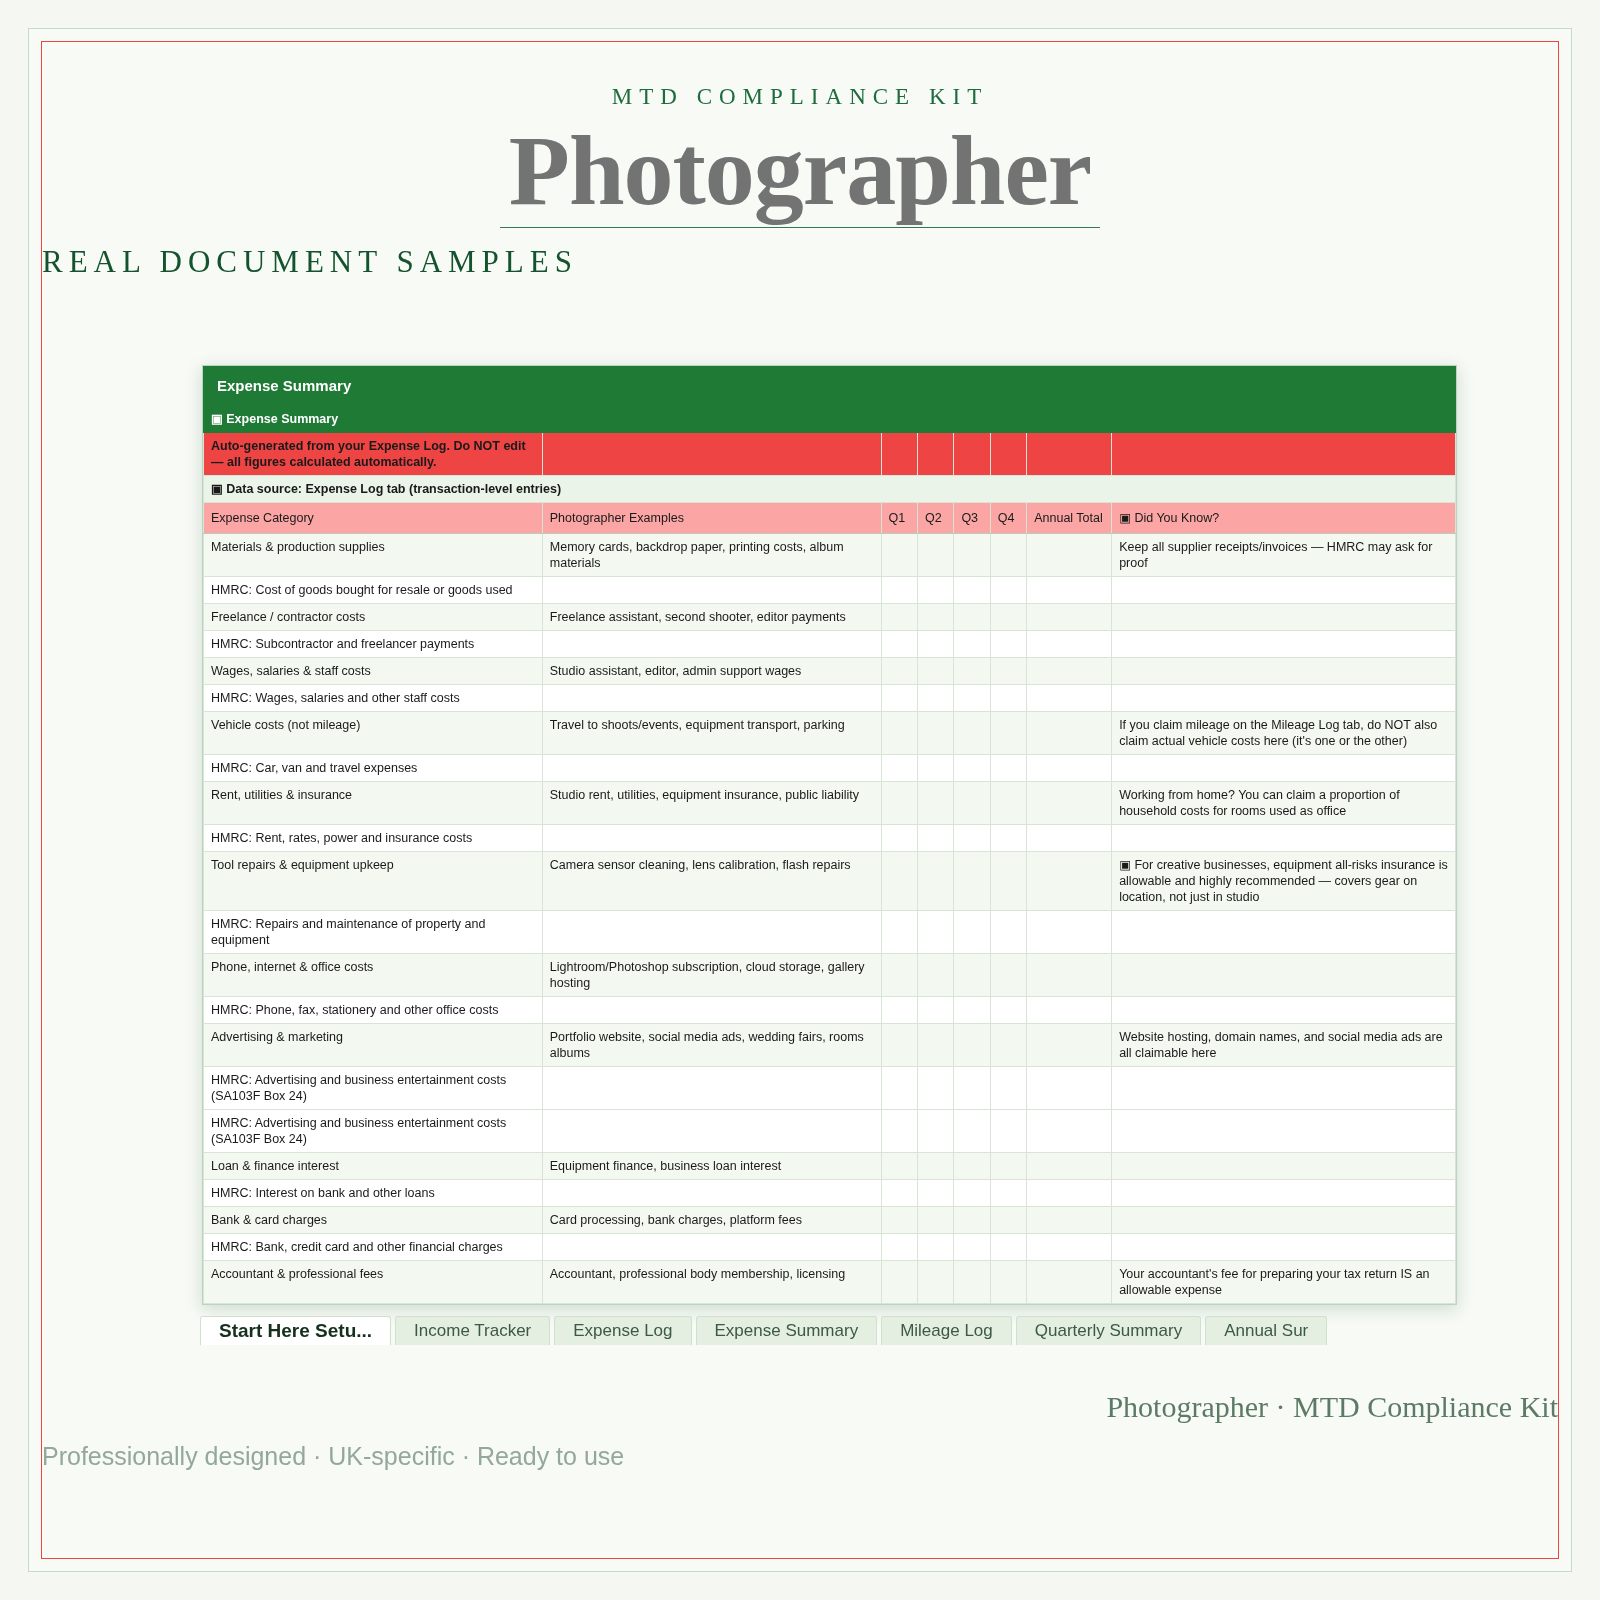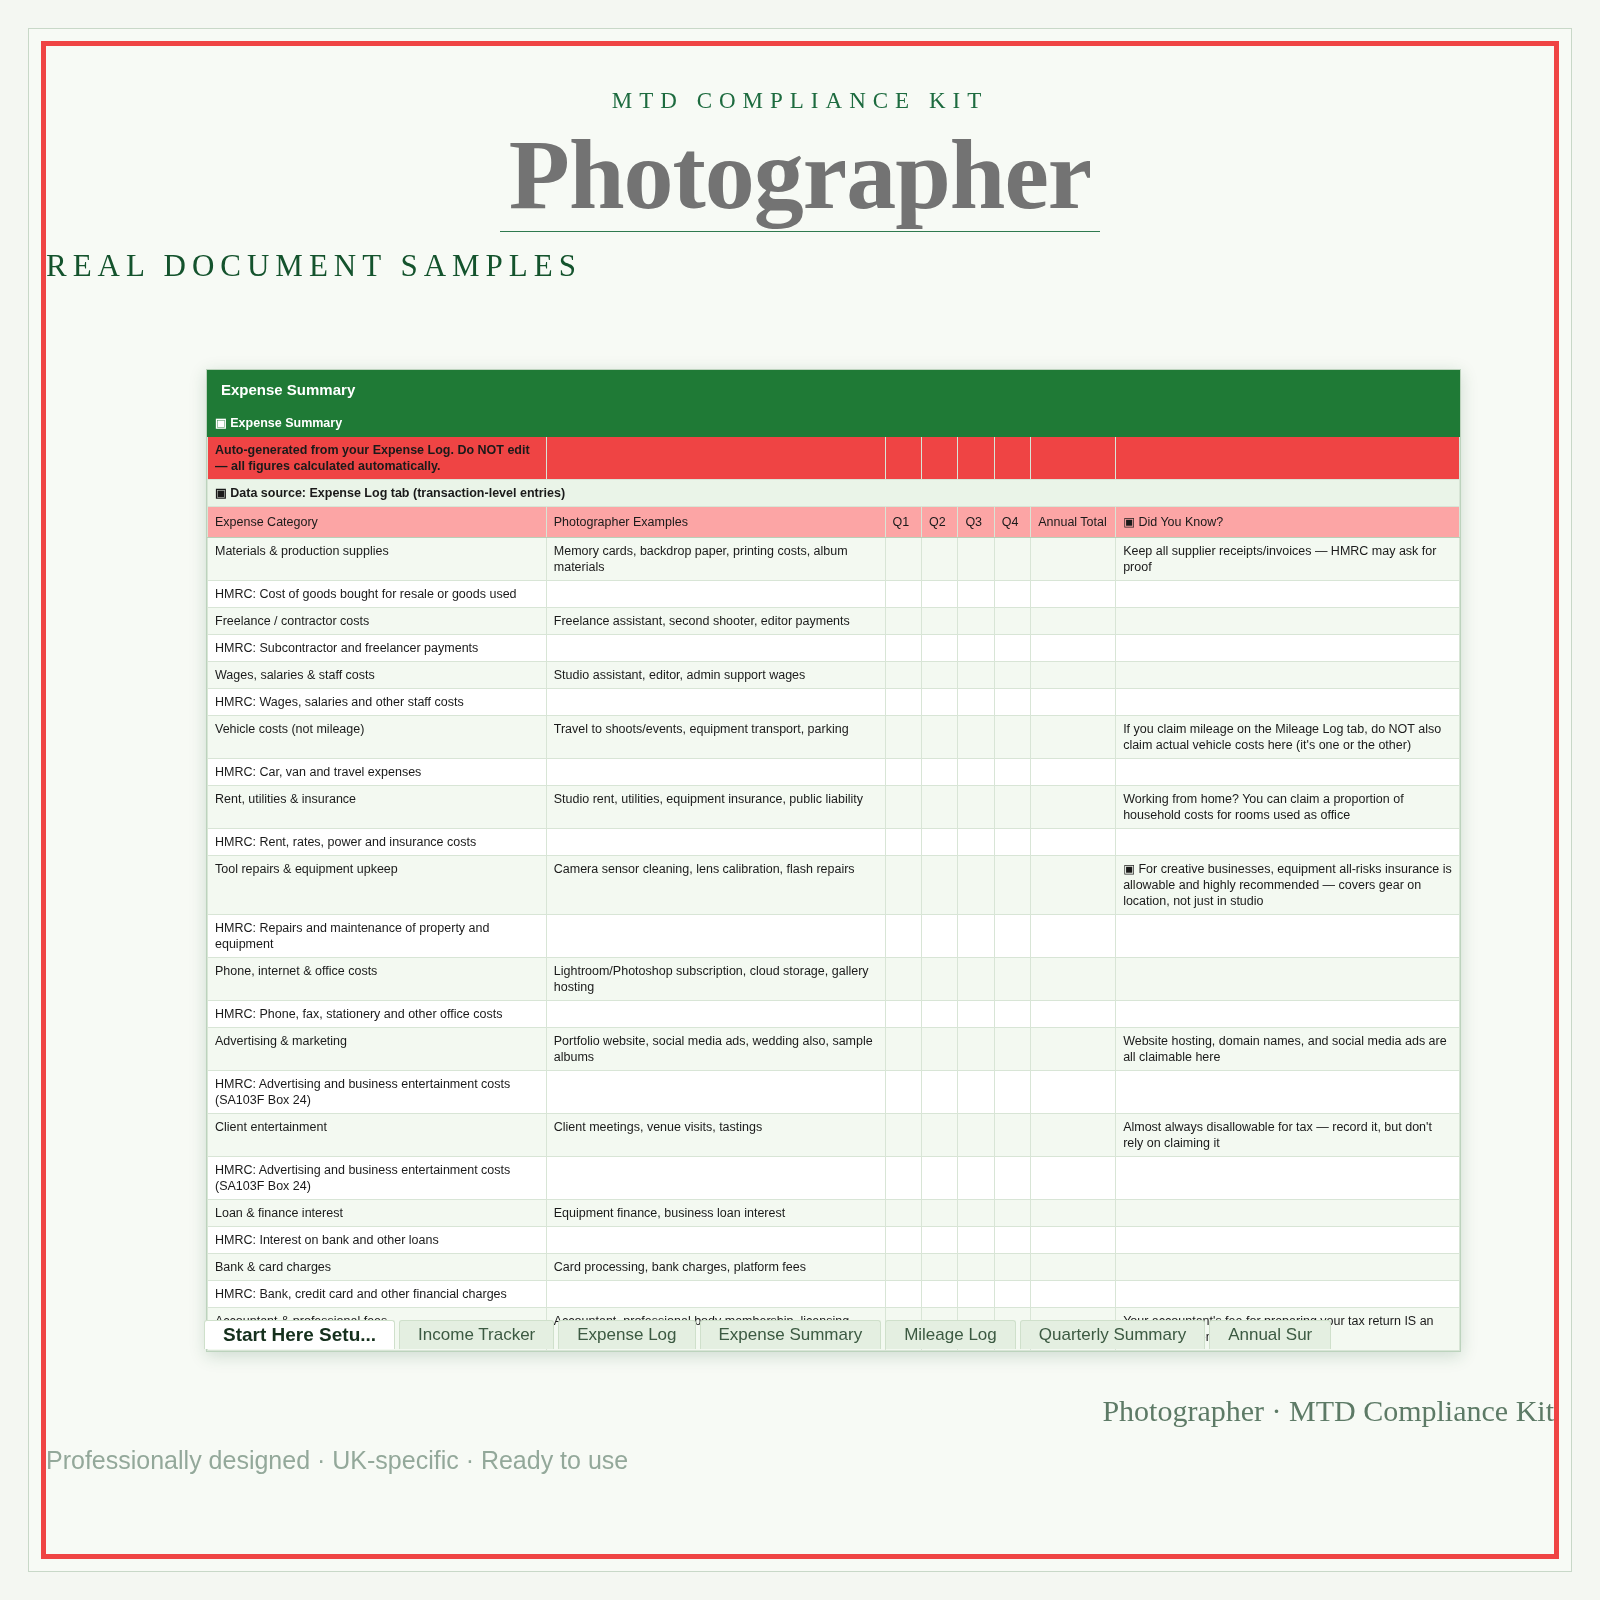--- a/index.html
+++ b/index.html
@@ -15,21 +15,21 @@
     padding: 28px;
   }
   .outer-frame {
     width: 100%; height: 100%;
     border: 1px solid #c8d8c8;
     background: #f7faf5;
     padding: 12px;
   }
   .inner-frame {
     width: 100%; height: 100%;
-    border: 5px solid #ef4444;
+    border: 1px solid #ef4444;
     background: #f7faf5;
     overflow: hidden;
     position: relative;
   }
 
   
   .kicker {
     text-align: center;
     margin-top: 42px;
     color: #1d6b3f;
@@ -371,47 +371,37 @@
                 <td></td>
                 <td></td>
                 <td></td>
                 <td></td>
                 <td></td>
                 <td></td>
                 <td></td>
               </tr>
               <tr class="alt">
                 <td>Advertising &amp; marketing</td>
-                <td>Portfolio website, social media ads, wedding also, sample albums</td>
+                <td>Portfolio website, social media ads, wedding fairs, rooms albums</td>
                 <td></td>
                 <td></td>
                 <td></td>
                 <td></td>
                 <td></td>
                 <td>Website hosting, domain names, and social media ads are all claimable here</td>
               </tr>
               <tr>
                 <td>HMRC: Advertising and business entertainment costs (SA103F Box 24)</td>
                 <td></td>
                 <td></td>
                 <td></td>
                 <td></td>
                 <td></td>
                 <td></td>
                 <td></td>
-              </tr>
-              <tr class="alt">
-                <td>Client entertainment</td>
-                <td>Client meetings, venue visits, tastings</td>
-                <td></td>
-                <td></td>
-                <td></td>
-                <td></td>
-                <td></td>
-                <td>Almost always disallowable for tax — record it, but don't rely on claiming it</td>
               </tr>
               <tr>
                 <td>HMRC: Advertising and business entertainment costs (SA103F Box 24)</td>
                 <td></td>
                 <td></td>
                 <td></td>
                 <td></td>
                 <td></td>
                 <td></td>
                 <td></td>

